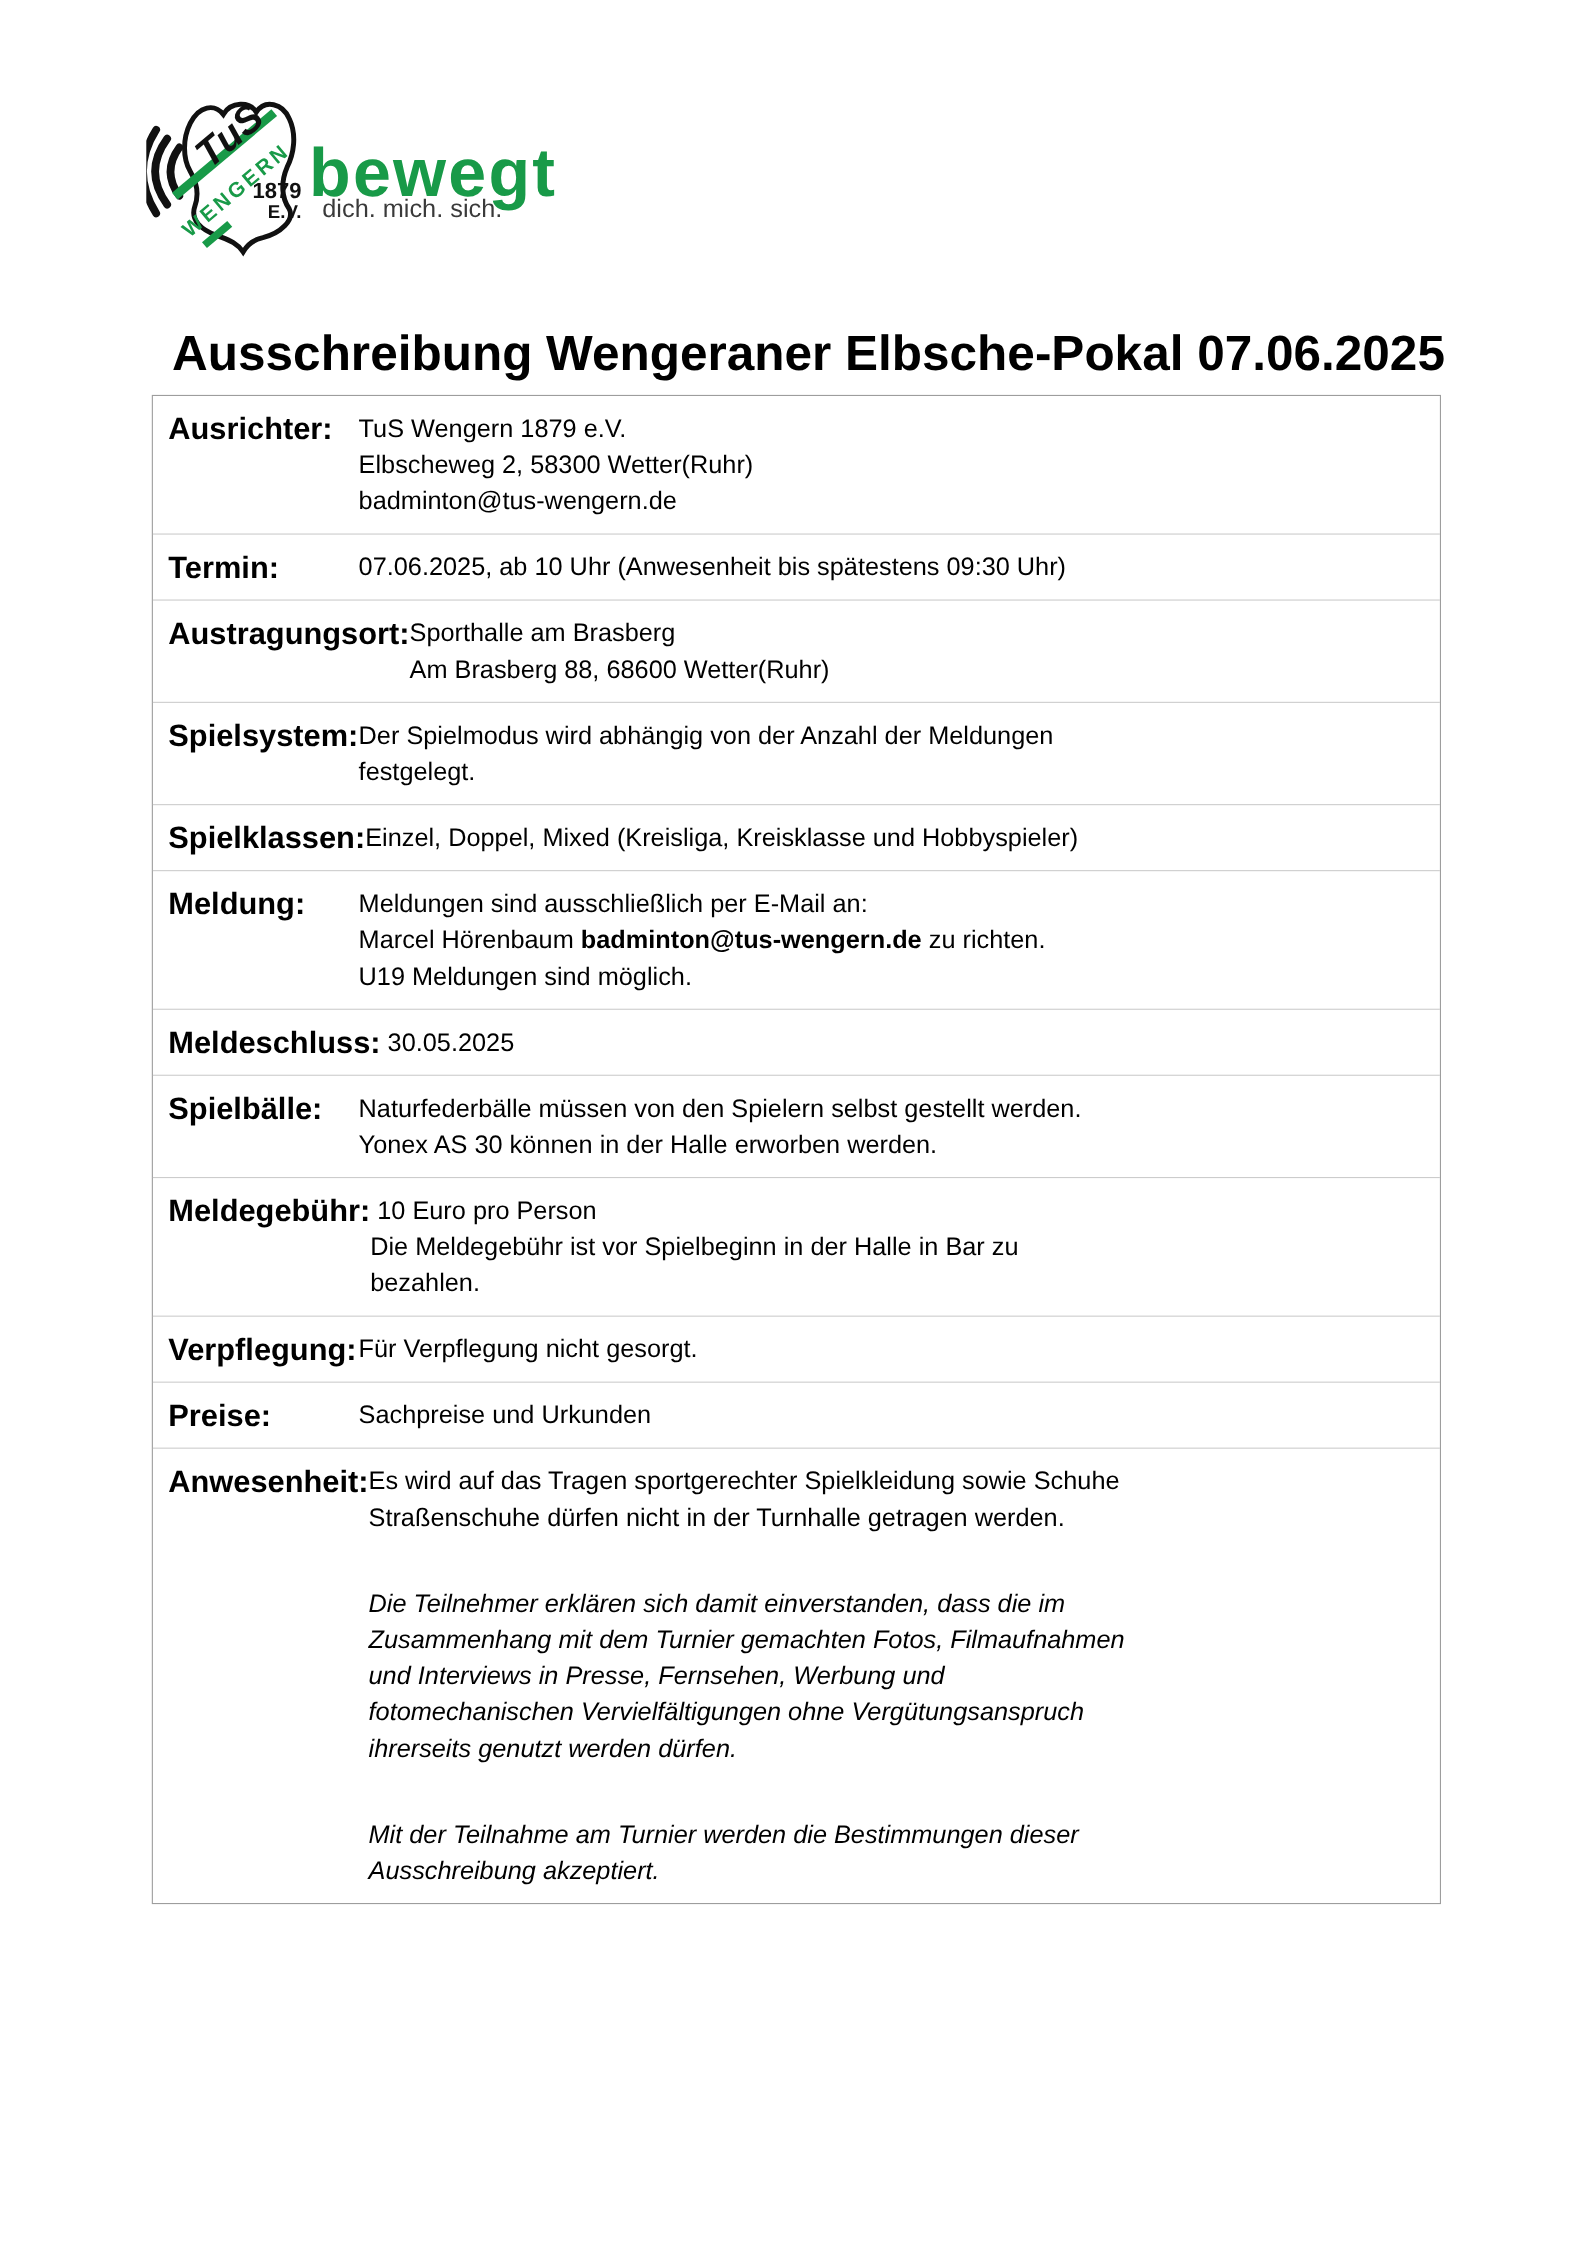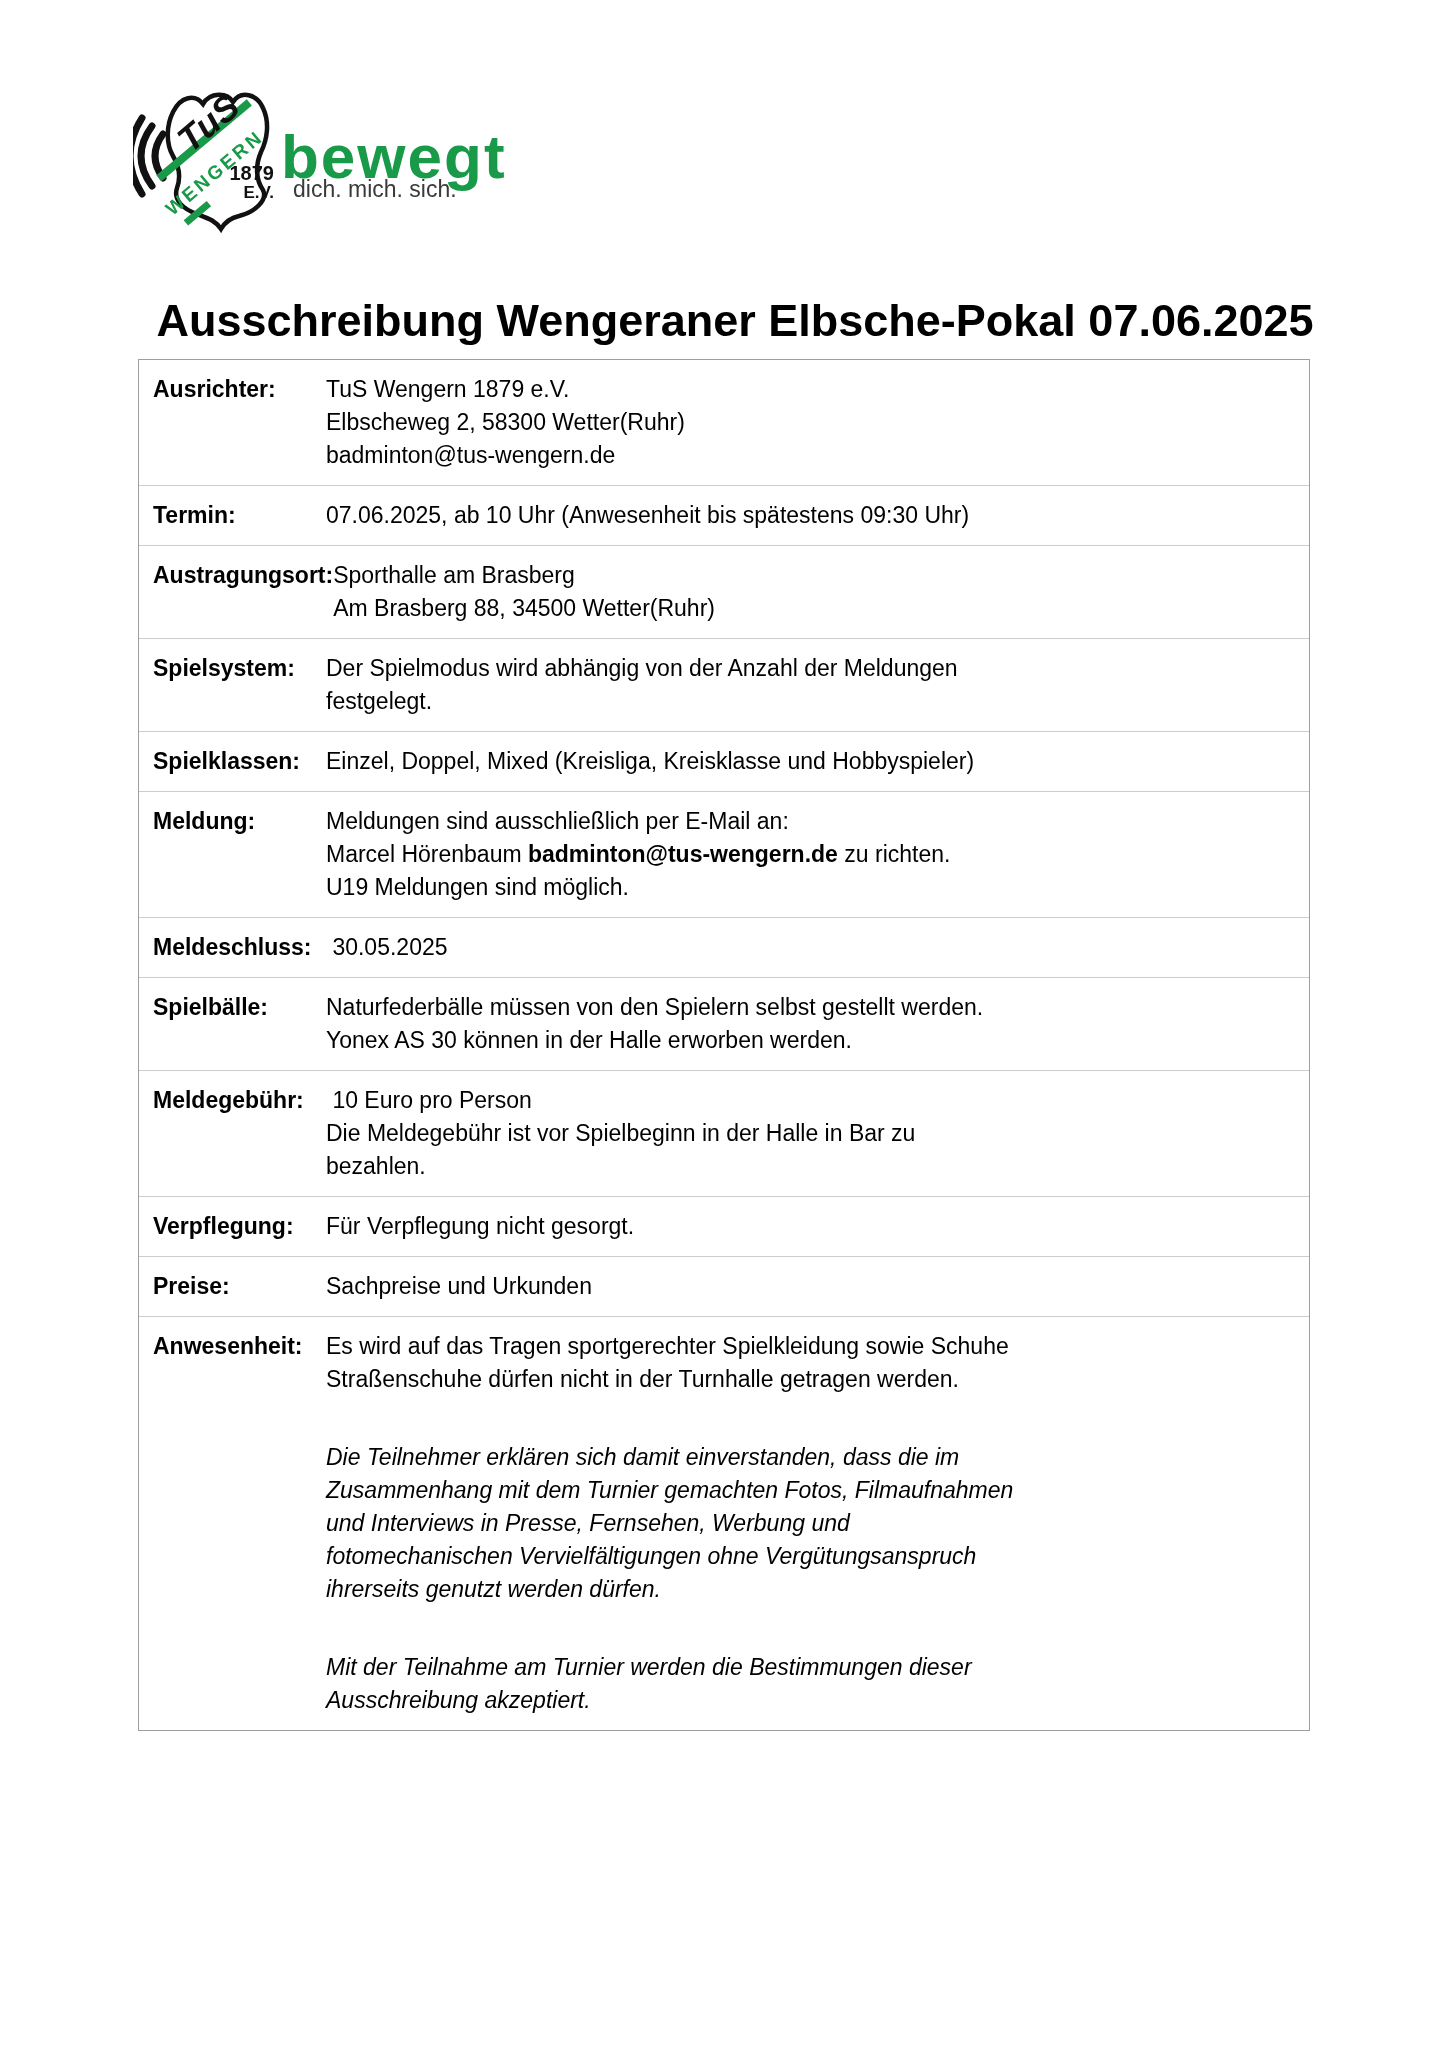--- a/index.html
+++ b/index.html
@@ -51,21 +51,21 @@
   .row {
     display: flex;
     align-items: flex-start;
     padding: 13px 0;
   }
   .row + .row { border-top: 1px solid #cccccc; }
   .cell-label {
     flex: 0 0 173px;
     padding-left: 14px;
     font-weight: bold;
-    font-size: 23px;
+    font-size: 28px;
     line-height: 33px;
     white-space: nowrap;
   }
   .cell-value {
     flex: 1 1 auto;
     padding-right: 16px;
     font-size: 23px;
     line-height: 33px;
   }
   .line { white-space: pre-wrap; min-height: 33px; }
@@ -137,21 +137,21 @@
       <div class="cell-label">Termin:</div>
       <div class="cell-value">
         <div class="line">07.06.2025, ab 10 Uhr (Anwesenheit bis spätestens 09:30 Uhr)</div>
       </div>
     </div>
 
     <div class="row">
       <div class="cell-label">Austragungsort:</div>
       <div class="cell-value">
         <div class="line">Sporthalle am Brasberg</div>
-        <div class="line">Am Brasberg 88, 34500 Wetter(Ruhr)</div>
+        <div class="line">Am Brasberg 88, 68600 Wetter(Ruhr)</div>
       </div>
     </div>
 
     <div class="row">
       <div class="cell-label">Spielsystem:</div>
       <div class="cell-value">
         <div class="line">Der Spielmodus wird abhängig von der Anzahl der Meldungen</div>
         <div class="line">festgelegt.</div>
       </div>
     </div>

